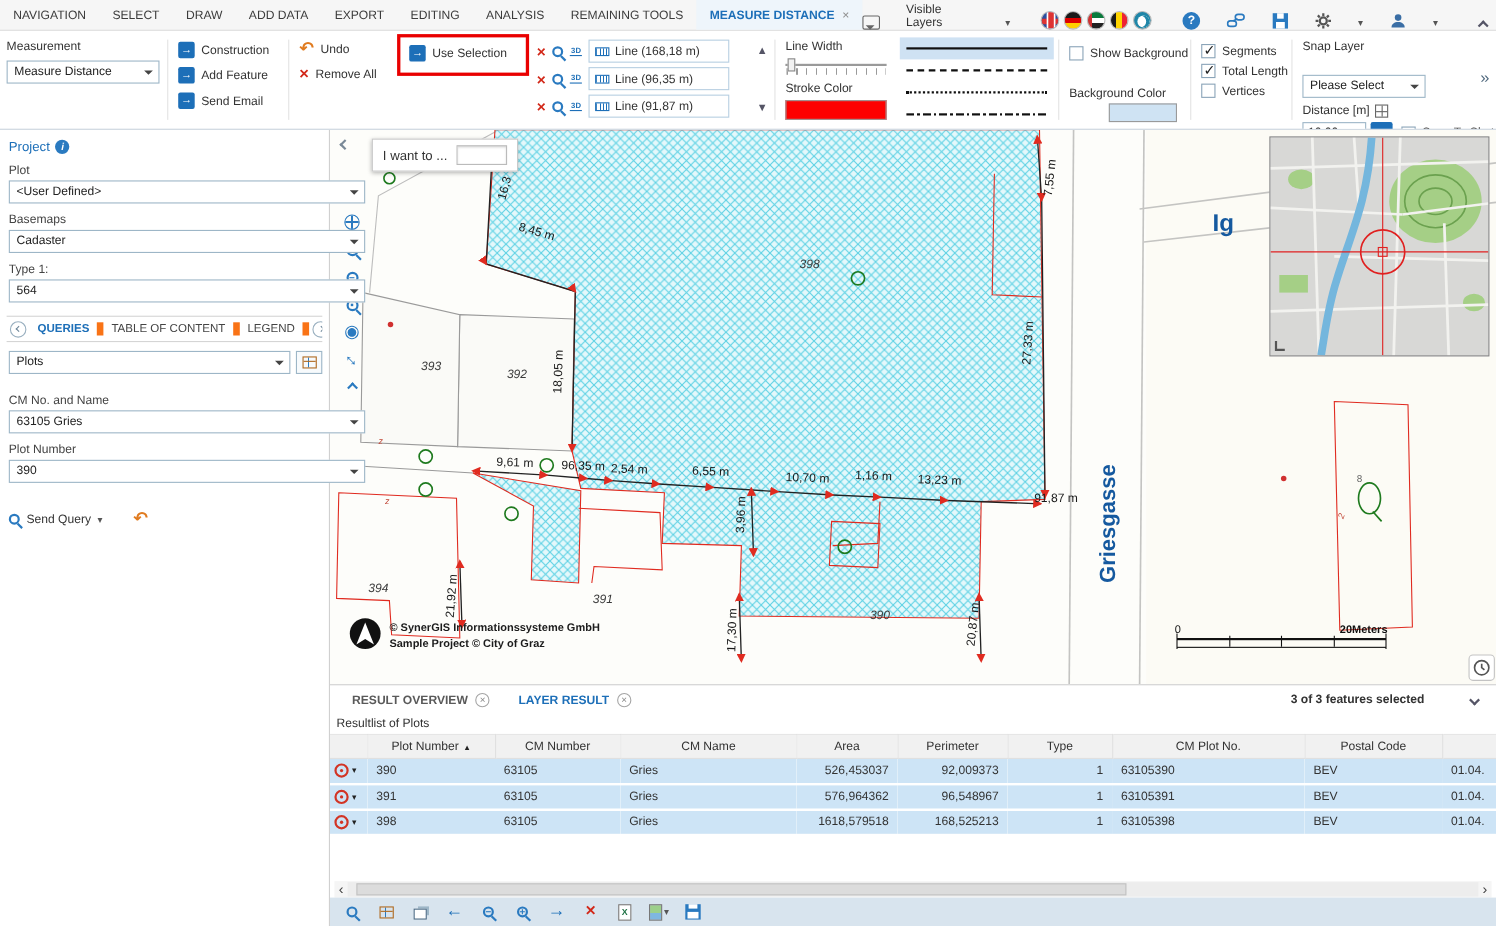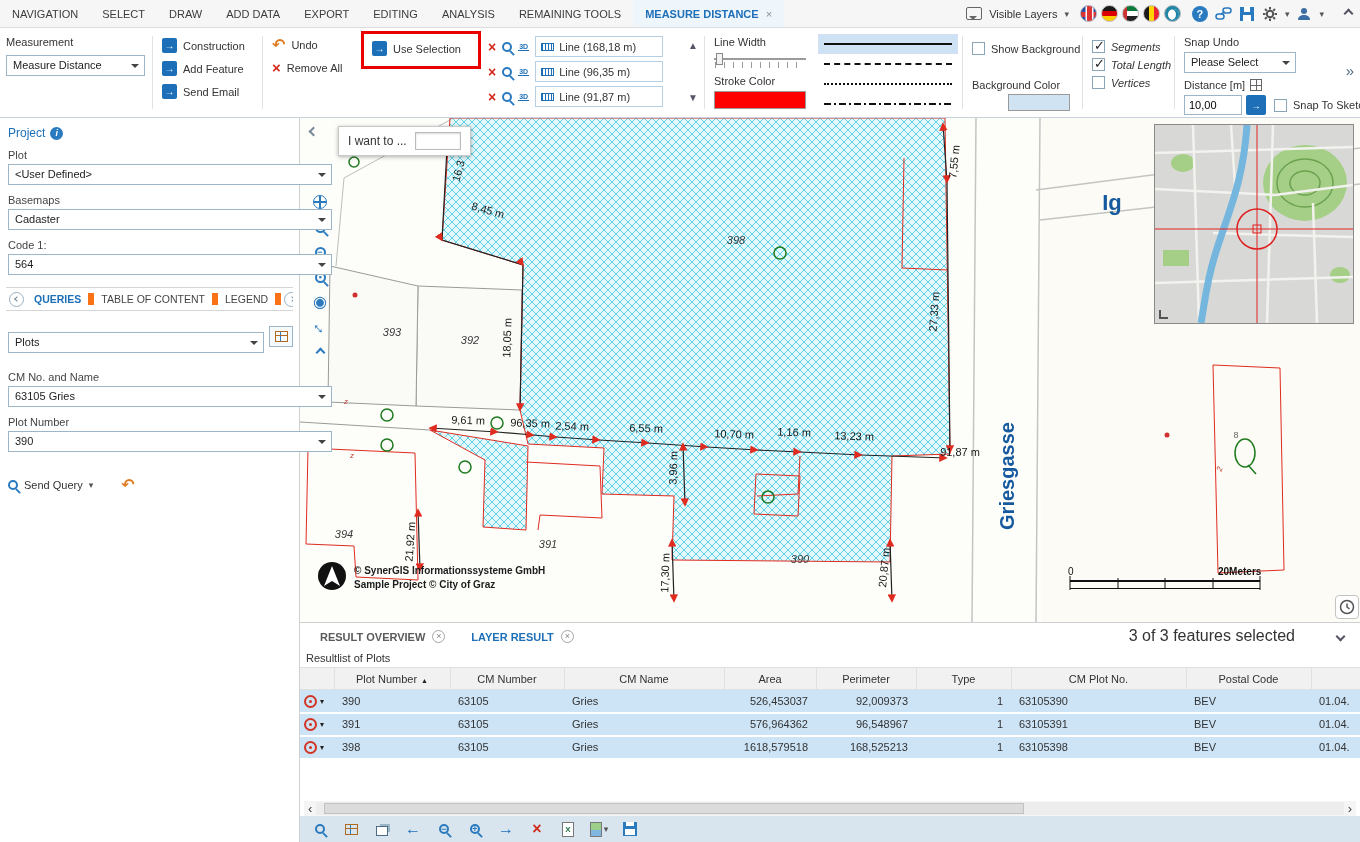--- a/index.html
+++ b/index.html
@@ -5,21 +5,21 @@
 *{box-sizing:border-box;margin:0;padding:0;font-family:"Liberation Sans","DejaVu Sans",sans-serif;}
 html,body{width:1360px;height:842px;overflow:hidden;}
 body{position:relative;background:#fff;color:#333;font-size:12px;}
 
 
 .tabbar{position:absolute;top:0;left:0;right:0;height:28px;background:#f6f6f6;border-bottom:1px solid #dcdcdc;display:flex;align-items:stretch;z-index:30;}
 .tabs{display:flex;align-items:stretch;}
 .tab{padding:0 12px;display:flex;align-items:center;font-size:11px;color:#3c3c3c;white-space:nowrap;cursor:pointer;}
 .tab.active{background:#eef5fb;color:#1d6fb8;font-weight:bold;}
 .tab-close{margin-left:7px;color:#8f8f8f;font-size:11px;font-weight:normal;}
-.tabbar-right{margin-left:auto;display:flex;align-items:center;gap:7px;padding-right:8px;}
+.tabbar-right{margin-left:auto;display:flex;align-items:flex-end;gap:24px;padding-right:8px;}
 .vl-label{font-size:11px;color:#333;}
 .caret{font-size:9px;color:#555;}
 .bubble-ico{width:16px;height:13px;border:1.5px solid #666;border-radius:2px;position:relative;}
 .bubble-ico::after{content:"";position:absolute;left:2px;bottom:-5px;border:4px solid transparent;border-top-color:#666;}
 .flags{display:flex;gap:4px;align-items:center;margin:0 4px;}
 .flag{width:17px;height:17px;border-radius:50%;border:1px solid #bbb;overflow:hidden;position:relative;display:inline-block;}
 .flag-uk{background:#2b4ea0;}
 .flag-uk::before{content:"";position:absolute;left:0;right:0;top:6px;height:5px;background:#d33;}
 .flag-uk::after{content:"";position:absolute;top:0;bottom:0;left:6px;width:5px;background:#d33;box-shadow:0 0 0 1.5px #fff;}
 .flag-germany{background:linear-gradient(#1a1a1a 33%,#d00 33% 66%,#ffce00 66%);}
@@ -114,21 +114,21 @@
 .tool .chev{border-color:#2a7ac0;}
 .overview{position:absolute;right:6px;top:6px;width:200px;height:200px;border:1px solid #8a8a8a;background:#d8d8d6;z-index:15;}
 .clockbtn{position:absolute;right:1px;bottom:3px;width:24px;height:24px;background:#fff;border:1px solid #c3c3c3;border-radius:4px;display:flex;align-items:center;justify-content:center;z-index:15;cursor:pointer;}
 
 
 .panel{position:absolute;left:300px;top:622px;width:1060px;height:220px;background:#fff;border-top:1px solid #cfcfcf;z-index:20;}
 .ptabs{height:26px;display:flex;align-items:center;padding:0 10px 0 20px;gap:26px;}
 .ptab{font-size:11px;font-weight:bold;color:#5a5a5a;display:flex;gap:7px;align-items:flex-end;cursor:pointer;}
 .ptab.active{color:#1d6fb8;}
 .tabx{width:13px;height:13px;border:1px solid #a5a5a5;border-radius:50%;font-size:9px;line-height:11px;text-align:center;color:#888;font-weight:normal;}
-.pstatus{margin-left:auto;font-size:16px;font-weight:normal;color:#333;}
+.pstatus{margin-left:auto;font-size:11px;font-weight:bold;color:#333;}
 .list-title{font-size:11px;color:#333;padding:3px 0 4px 6px;}
 .rtable-wrap{position:absolute;left:0;top:44px;width:1060px;height:132px;overflow:hidden;}
 table.rtable{border-collapse:collapse;table-layout:fixed;width:1071px;}
 .rtable th{background:#f1f1f1;border:1px solid #e0e0e0;border-left:none;font-size:11px;font-weight:normal;color:#333;height:22px;padding:0 6px;text-align:center;white-space:nowrap;overflow:hidden;}
 .rtable td{background:#cde4f6;font-size:11px;height:23px;padding:0 8px;border-bottom:2px solid #fff;white-space:nowrap;overflow:hidden;}
 .rtable td.a-r{text-align:right;}
 .sort-arrow{font-size:7px;margin-left:4px;color:#222;}
 .target-ico{width:13px;height:13px;border:2px solid #d23425;border-radius:50%;display:inline-block;position:relative;vertical-align:middle;}
 .target-ico::after{content:"";position:absolute;left:3px;top:3px;width:3px;height:3px;border-radius:50%;background:#d23425;}
 .row-caret{font-size:8px;color:#222;margin-left:3px;vertical-align:middle;cursor:pointer;}
@@ -328,39 +328,39 @@
   <div class="rgroup" style="left:972px;top:14px;width:116px;">
     <label class="cb">
         <span class="box"></span>
         <span>Show Background</span>
       </label>
     <div class="glabel" style="margin-top:24px;">Background Color</div>
     <span class="swatch" style="width: 62px; height: 17px; margin: 3px 0px 0px 36px; background: rgb(207, 227, 243);"></span>
   </div>
   <div class="vsep" style="left:1082px;"></div>
 
-  <div class="rgroup" style="left:1092px;top:12px;display:flex;flex-direction:column;gap:5px;font-style:italic;">
+  <div class="rgroup" style="left:1092px;top:12px;display:flex;flex-direction:column;gap:5px;">
       <label class="cb checked">
         <span class="box"></span>
         <span>Segments</span>
       </label>
       <label class="cb checked">
         <span class="box"></span>
         <span>Total Length</span>
       </label>
       <label class="cb">
         <span class="box"></span>
         <span>Vertices</span>
       </label>
     </div>
   <div class="vsep" style="left:1174px;"></div>
 
   <div class="rgroup" style="left:1184px;top:8px;width:176px;">
-    <div class="glabel">Snap Undo</div>
-    <div class="dd" style="width:112px;margin-top:4px;"><span>Please Select</span></div>
+    <div class="glabel">Snap Layer</div>
+    <div class="dd" style="width:112px;margin-top:20px;"><span>Please Select</span></div>
     <div style="display:flex;align-items:center;gap:5px;margin-top:6px;">
       <span class="glabel">Distance [m]</span>
       <span class="grid-ico"></span>
     </div>
     <div style="display:flex;align-items:center;gap:4px;margin-top:4px;">
       <input class="inp" style="width: 58px;" value="10,00">
       <span class="act-ico" style="width:20px;height:20px;">→</span>
       <label class="cb" style="margin-left:4px;">
           <span class="box"></span>
           <span>Snap To Sketch</span>
@@ -372,40 +372,40 @@
 
 <div class="sidebar">
   <div class="proj">
       <span>Project</span>
       <span class="info-ico">i</span>
     </div>
   <div class="sb-row-label">Plot</div>
   <div class="dd sb-dd"><span>&lt;User Defined&gt;</span></div>
   <div class="sb-row-label">Basemaps</div>
   <div class="dd sb-dd"><span>Cadaster</span></div>
-  <div class="sb-row-label">Code 1:</div>
+  <div class="sb-row-label">Type 1:</div>
   <div class="dd sb-dd"><span>564</span></div>
 
   <div class="sb-tabs">
     <span class="circ">
         <span class="chev left"></span>
       </span>
     <span style="display:flex;">
         <span class="stab active">QUERIES</span>
         <span class="stab">TABLE OF CONTENT</span>
         <span class="stab">LEGEND</span>
       </span>
     <span class="circ">
         <span class="chev right"></span>
       </span>
     <span class="circ plus">+</span>
   </div>
 
   <div class="query-row">
-    <div class="dd" style="width:258px;margin-top:13px;"><span>Plots</span></div>
+    <div class="dd" style="width:258px;"><span>Plots</span></div>
     <span class="tbl-btn">
         <span class="g-table"></span>
       </span>
   </div>
 
   <div class="sb-row-label" style="margin-top:18px;">CM No. and Name</div>
   <div class="dd sb-dd"><span>63105 Gries</span></div>
   <div class="sb-row-label">Plot Number</div>
   <div class="dd sb-dd"><span>390</span></div>
 

